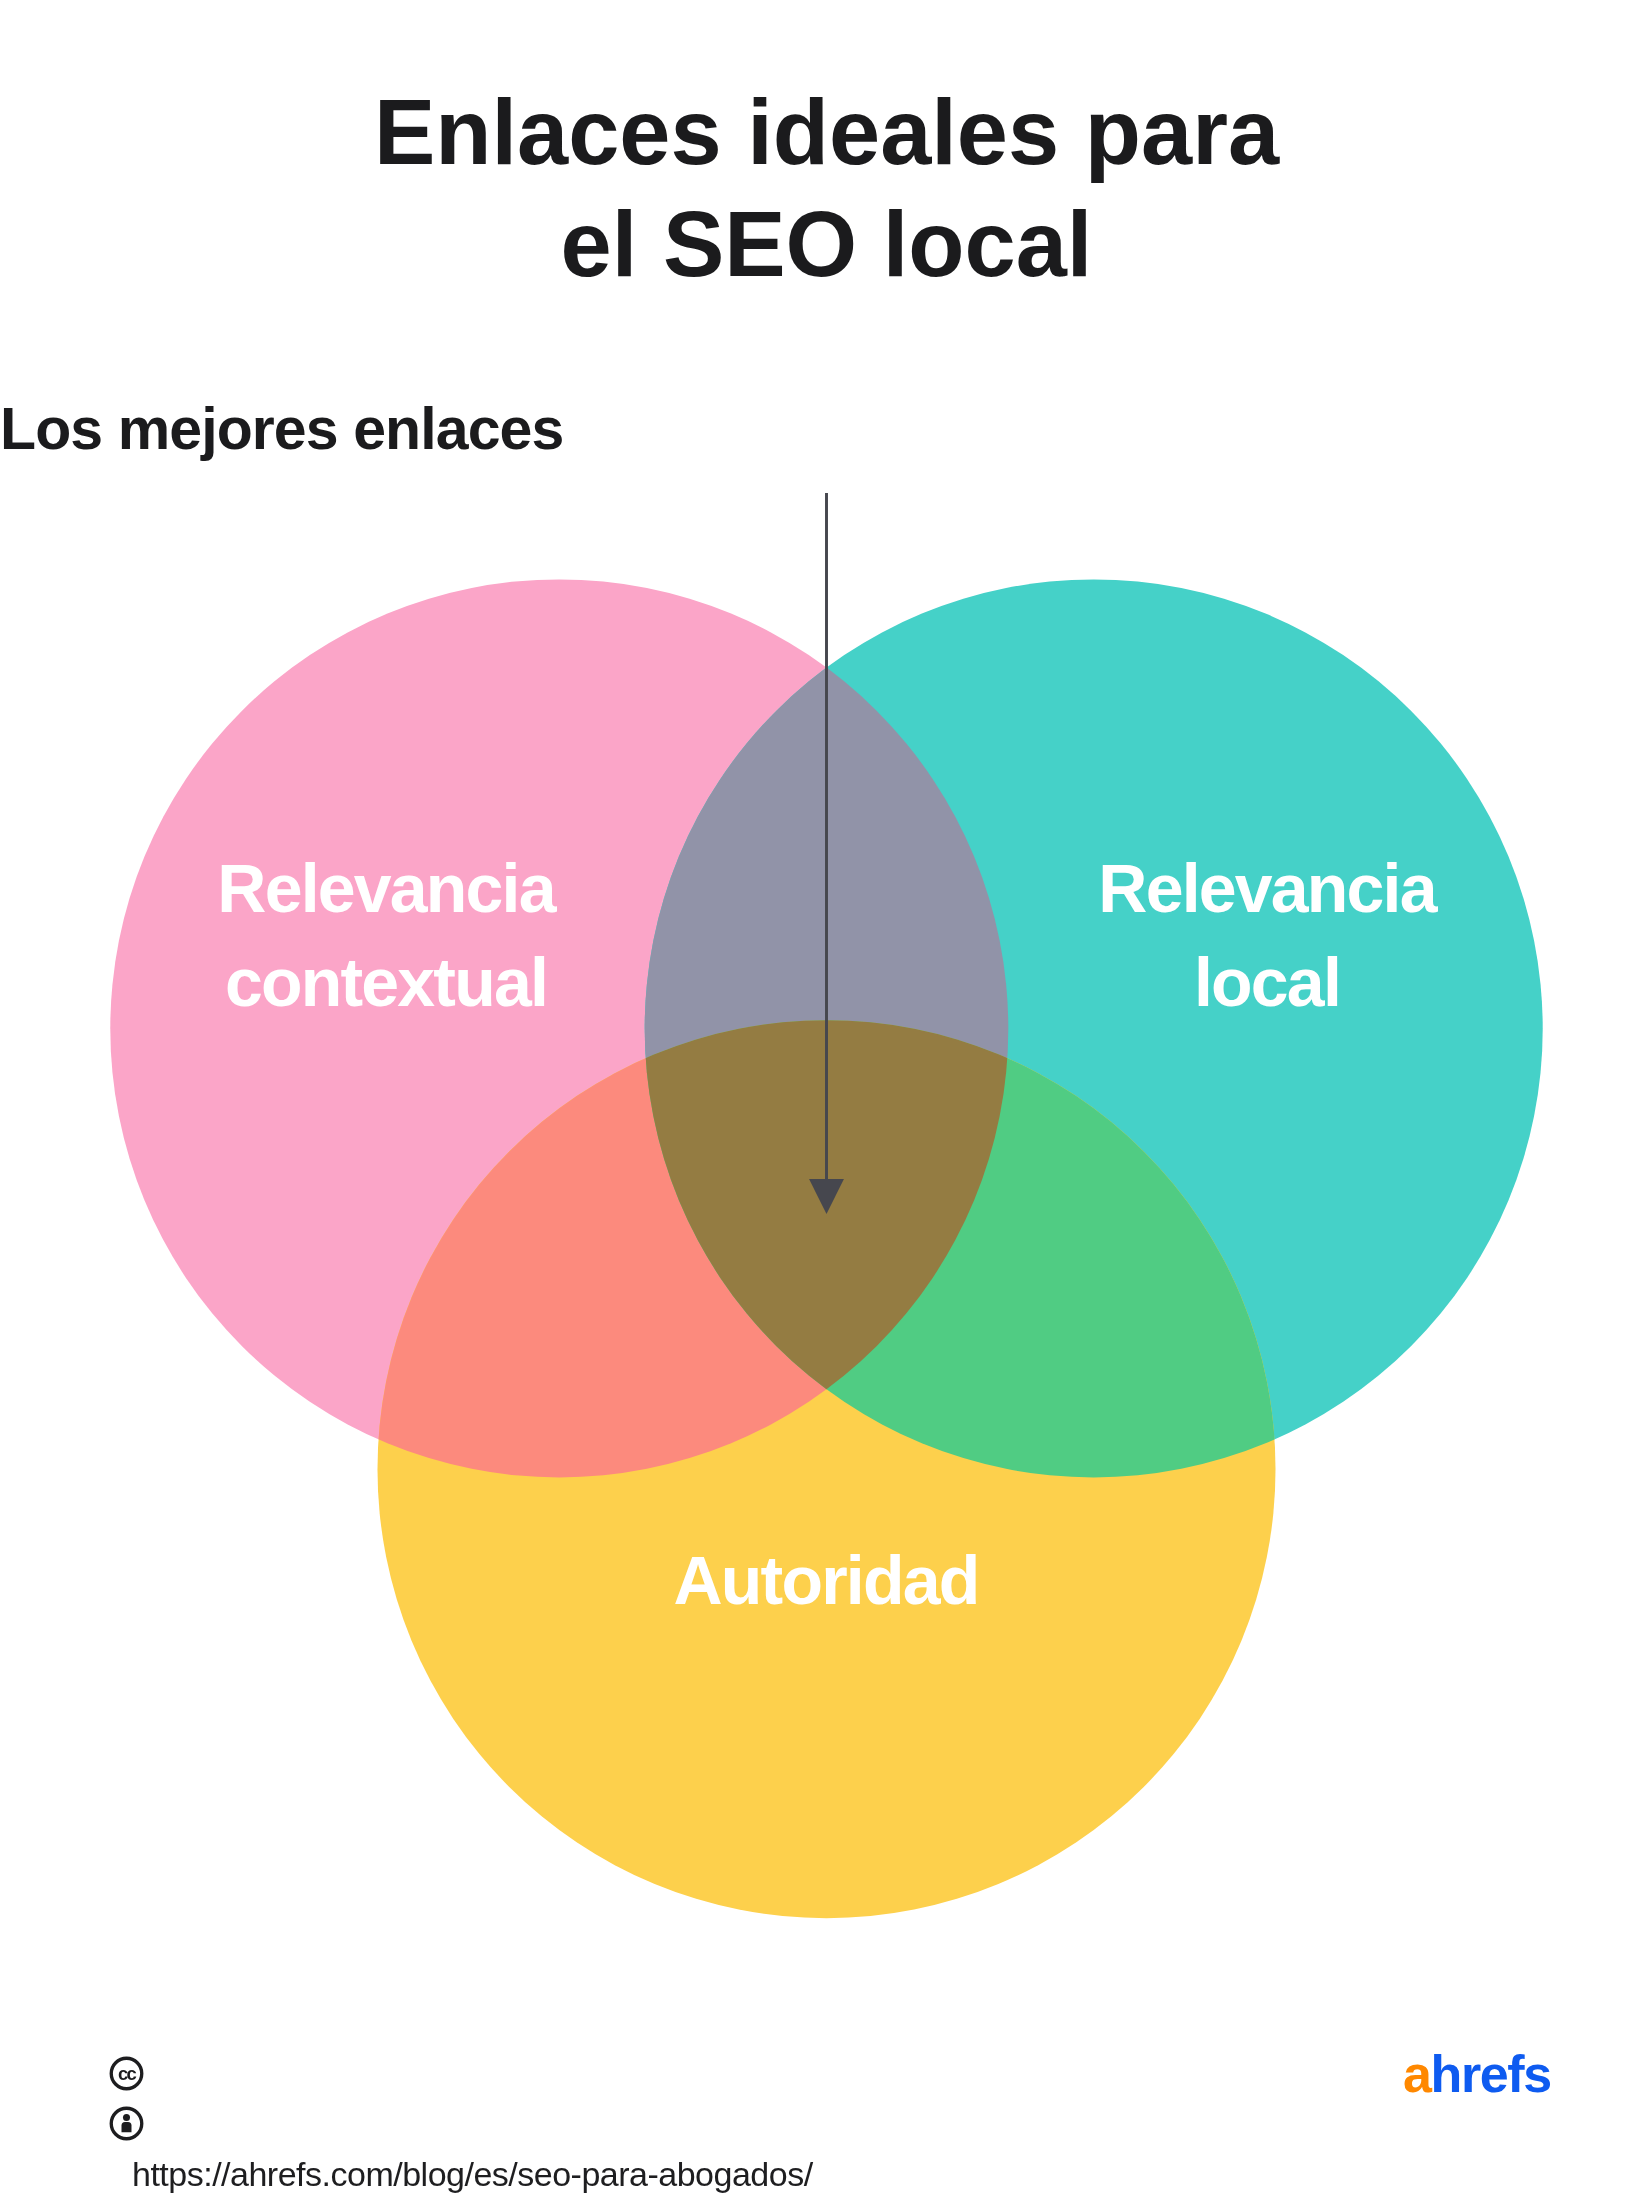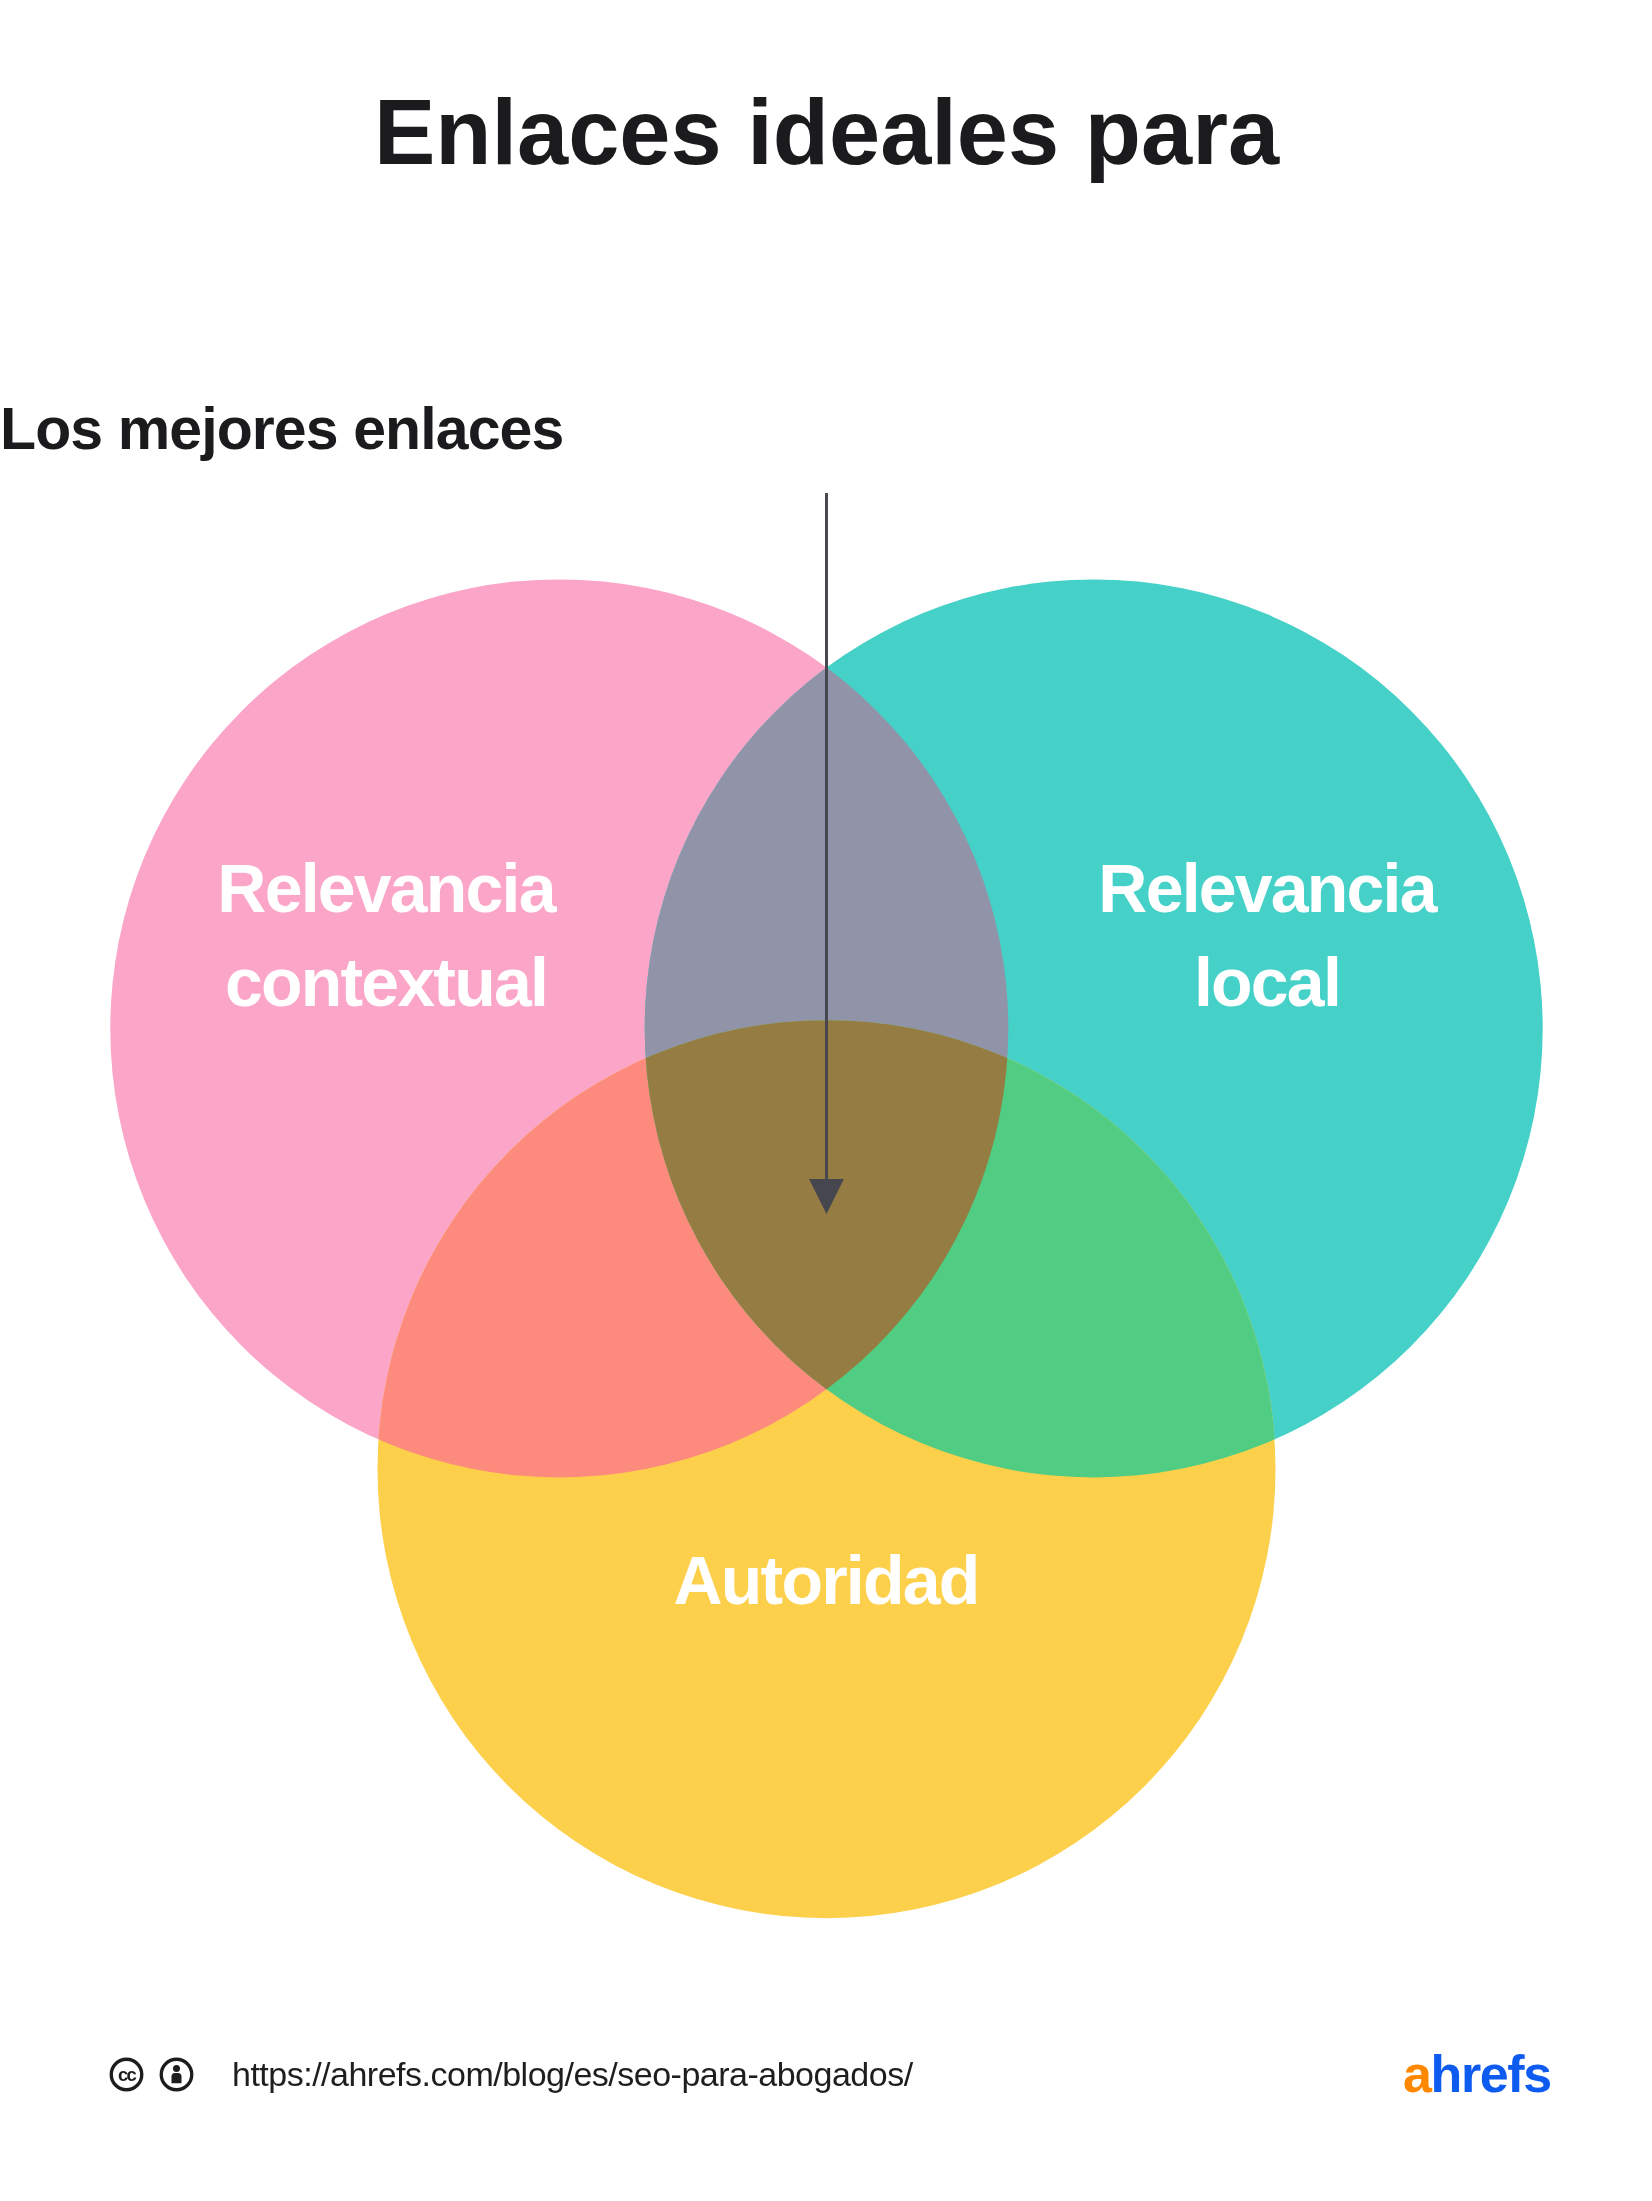--- a/index.html
+++ b/index.html
@@ -38,22 +38,22 @@
     font-size:68px;
     line-height:94px;
     font-weight:bold;
     letter-spacing:-1.8px;
     white-space:nowrap;
   }
   .footer-left{
     position:absolute;
     left:108px;top:2055px;
     display:flex;
-    align-items:center;
     gap:13px;
+    flex-direction:column;
   }
   .license-icon{display:block;}
   .footer-url{
     font-size:34px;
     color:#1e1e20;
     letter-spacing:-0.5px;
     margin-left:24px;
     font-weight:normal;
   }
   .brand{
@@ -63,21 +63,21 @@
     font-weight:bold;
     letter-spacing:-1.4px;
     white-space:nowrap;
   }
 </style>
 </head>
 <body>
 
 <div class="page">
 
-  <h1 class="title"><span>Enlaces ideales para</span><br></h1>
+  <h1 class="title"><span>Enlaces ideales para</span><br><span>el SEO local</span></h1>
 
   <div class="subtitle">Los mejores enlaces</div>
 
   <svg class="venn-svg" width="1653" height="2201" viewBox="0 0 1800 2397">
     <defs>
       <clipPath id="clipA">
           <circle cx="609" cy="1120" r="489"></circle>
         </clipPath>
       <clipPath id="clipB">
           <circle cx="1191" cy="1120" r="489"></circle>

